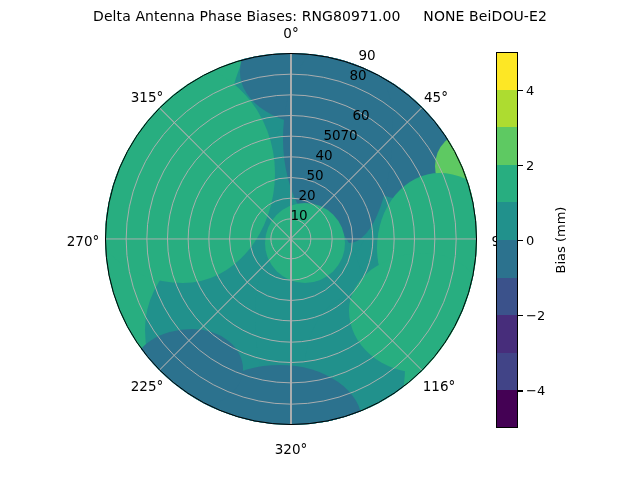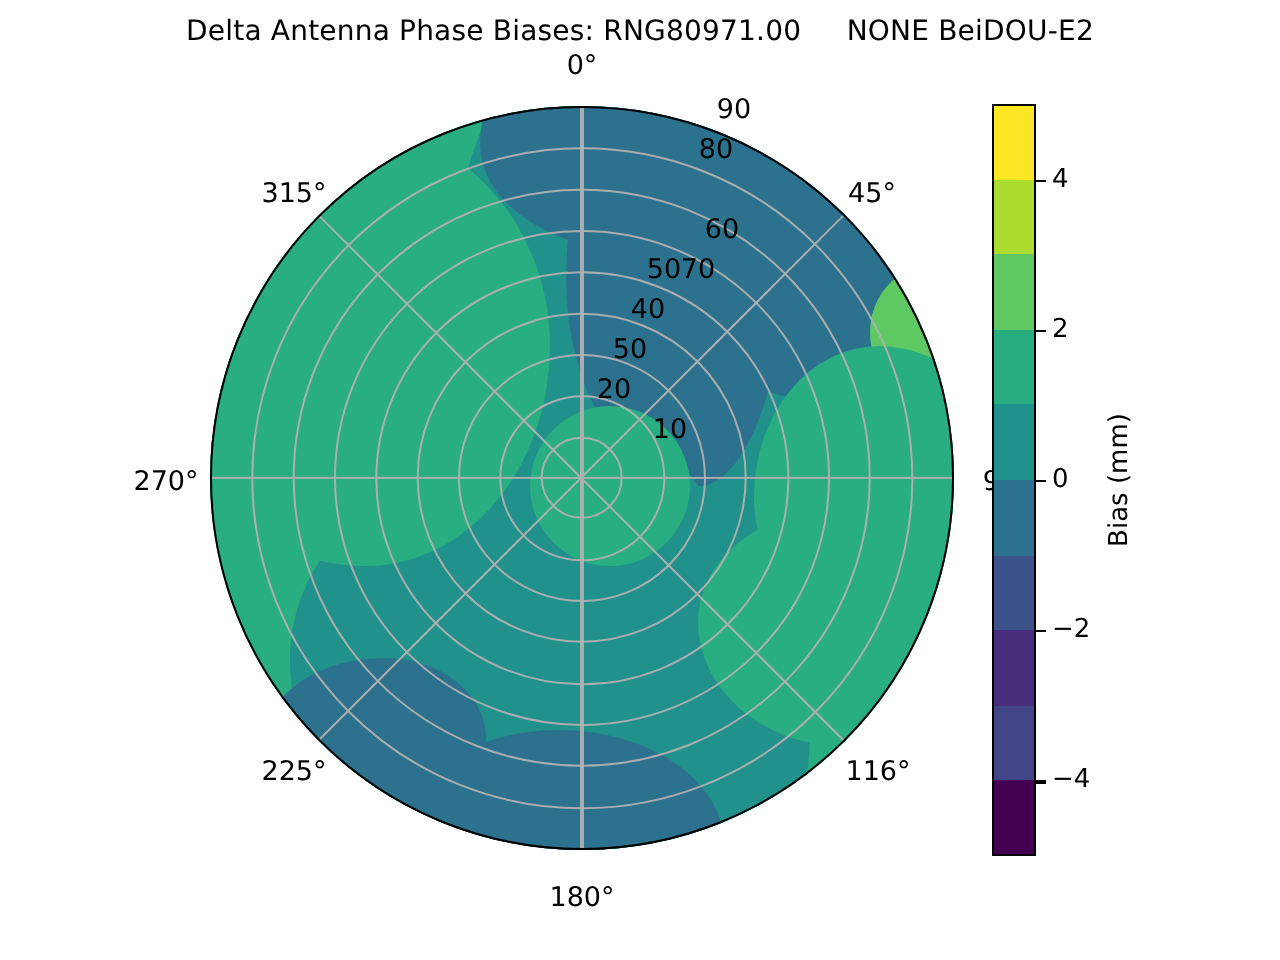--- a/index.html
+++ b/index.html
@@ -135,35 +135,35 @@
       <div class="ring" style="width:330.7px;height:330.7px;"></div>
 
       <div class="spoke" style="transform:rotate(0deg);"></div>
       <div class="spoke" style="transform:rotate(45deg);"></div>
       <div class="spoke" style="transform:rotate(90deg);"></div>
       <div class="spoke" style="transform:rotate(135deg);"></div>
     </div>
 
     <div class="polar-border"></div>
 
-    <div class="rlabel" style="left:194px;top:162px;margin-left:36px;">10</div>
+    <div class="rlabel" style="left:194px;top:162px;">10</div>
     <div class="rlabel" style="left:202px;top:142px;">20</div>
     <div class="rlabel" style="left:210px;top:122px;">50</div>
     <div class="rlabel" style="left:219px;top:102px;">40</div>
     <div class="rlabel" style="left:227px;top:82px;text-align:center;">50</div>
     <div class="rlabel" style="left:236px;top:62px;margin-left:20px;">60</div>
     <div class="rlabel" style="left:244px;top:42px;margin-top:40px;">70</div>
     <div class="rlabel" style="left:253px;top:22px;">80</div>
     <div class="rlabel" style="left:262px;top:2px;">90</div>
 
     <div class="tlabel" style="left:186px;top:-20px;">0°</div>
     <div class="tlabel" style="left:331px;top:44px;">45°</div>
     <div class="tlabel" style="left:395px;top:188px;">90</div>
     <div class="tlabel" style="left:334px;top:333px;">116°</div>
-    <div class="tlabel" style="left:186px;top:396px;">180°</div>
+    <div class="tlabel" style="left:186px;top:396px;">320°</div>
     <div class="tlabel" style="left:42px;top:333px;">225°</div>
     <div class="tlabel" style="left:-22px;top:188px;">270°</div>
     <div class="tlabel" style="left:42px;top:44px;">315°</div>
   </div>
 
   <div class="cbar">
     <div class="cbar-inner">
       <div class="cband" style="background:#fde725;"></div>
       <div class="cband" style="background:#addc30;"></div>
       <div class="cband" style="background:#5ec962;"></div>

